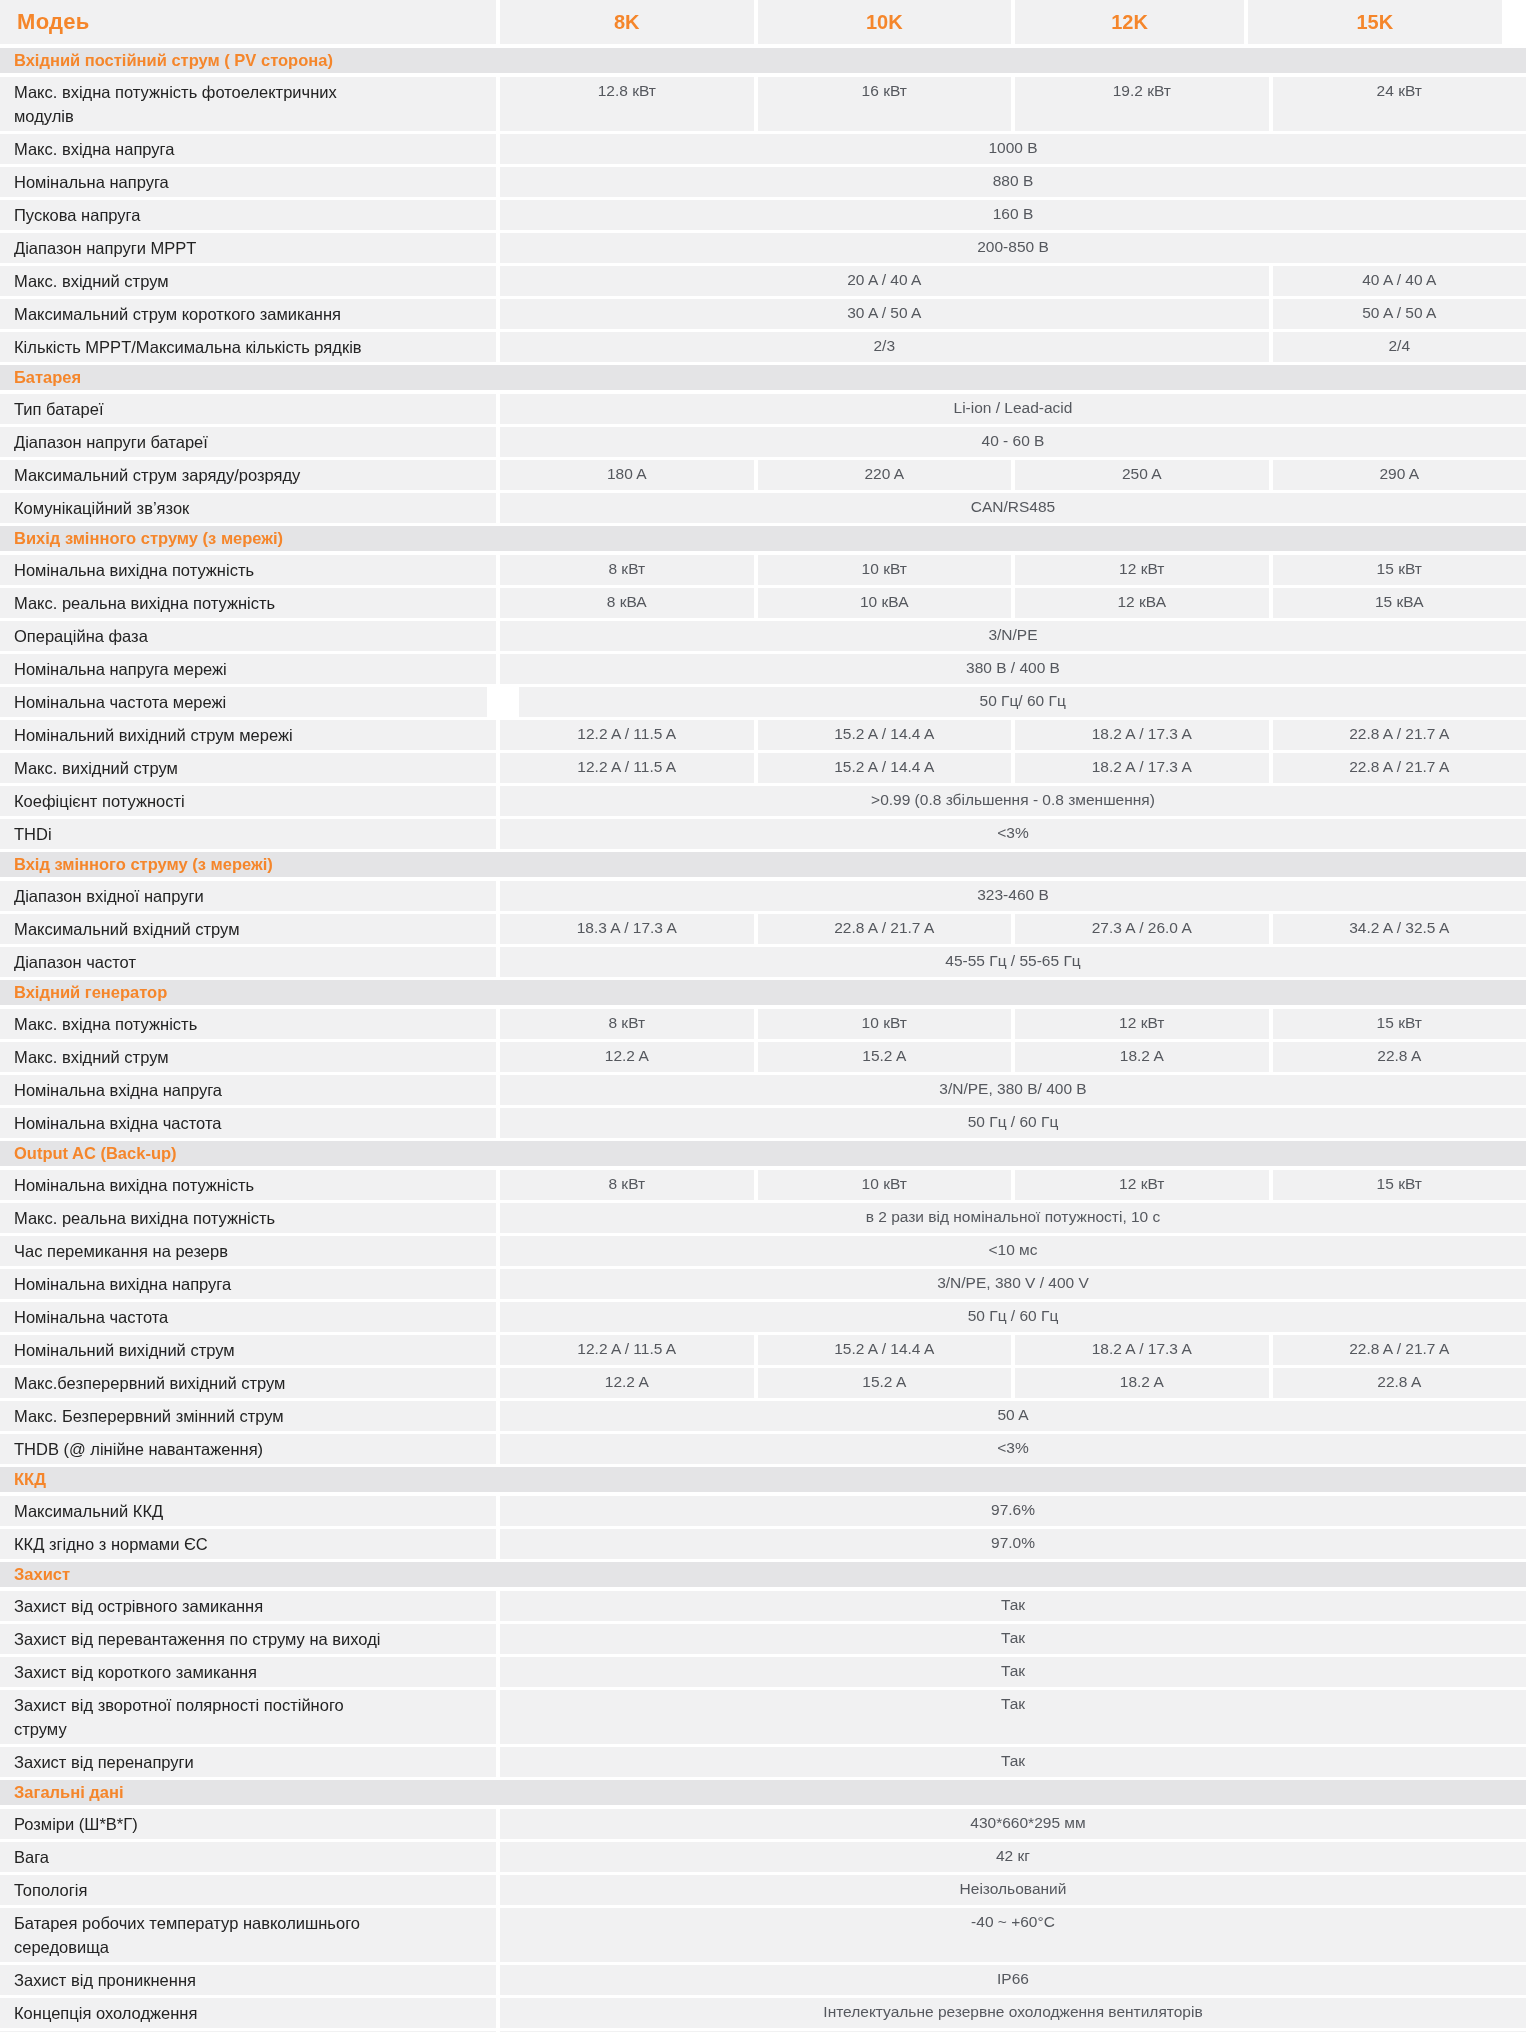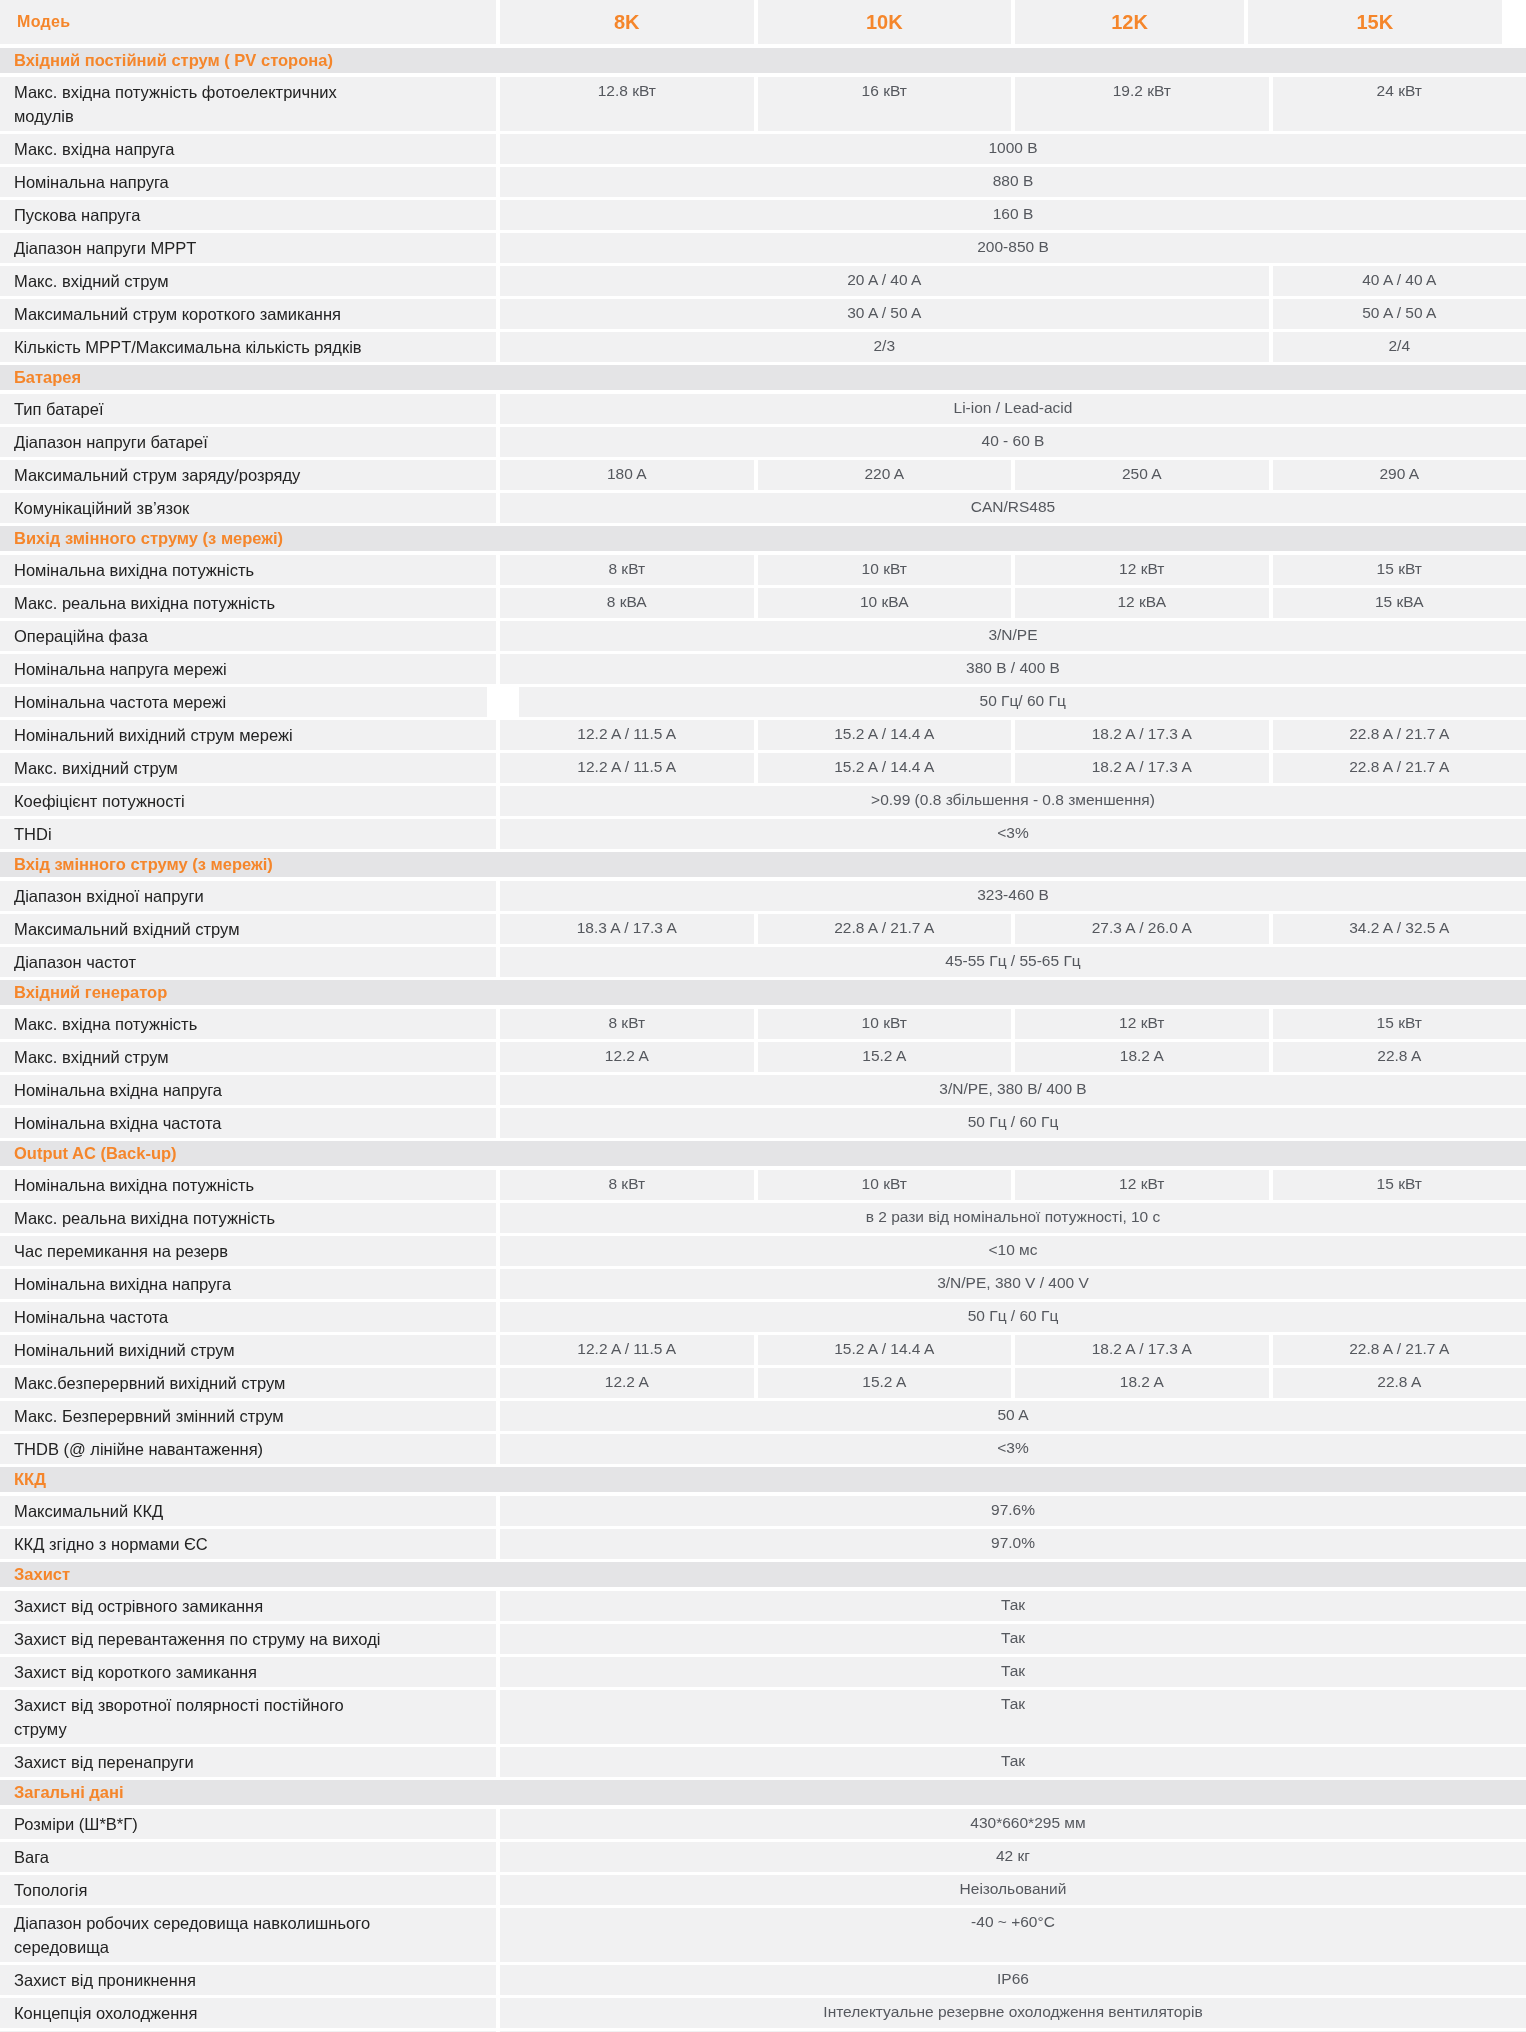--- a/index.html
+++ b/index.html
@@ -1,21 +1,21 @@
 <!DOCTYPE html>
 <html><head>
 <meta charset="utf-8">
 <style>
   html, body { margin:0; padding:0; background:#ffffff; }
   body { width:1526px; font-family:"Liberation Sans", sans-serif; -webkit-font-smoothing:antialiased; }
   #spec-table { width:1526px; }
 
   .hdr-row { display:flex; gap:4px; margin-bottom:4px; }
   .hdr-cell { background:var(--cell-bg); box-sizing:border-box; height:44px; display:flex; align-items:center; }
-  .hdr-label { width:496px; padding-left:17px; color:var(--accent); font-weight:bold; font-size:16px; letter-spacing:0.3px; }
+  .hdr-label { width:496px; padding-left:17px; color:var(--accent); font-weight:bold; font-size:22px; letter-spacing:0.3px; }
   .hdr-col { justify-content:center; color:var(--accent); font-weight:bold; font-size:20px; }
 
   .section-bar { background:var(--section-bg); height:25px; margin-bottom:4px;
                  display:flex; align-items:center; padding-left:14px; box-sizing:border-box;
                  color:var(--accent); font-weight:bold; font-size:16.5px; }
 
   .row { display:flex; gap:4px; margin-bottom:3px; align-items:stretch; }
   .cell { background:var(--cell-bg); box-sizing:border-box; display:flex; align-items:flex-start; }
   .label-cell { width:496px; padding:3px 24px 3px 14px; color:var(--label-text);
                 font-size:16.5px; line-height:24px; white-space:pre-line; min-height:25px; }
@@ -267,21 +267,21 @@
     </div>
     <div class="row">
       <div class="cell label-cell">Вага</div>
       <div class="cell value-cell" style="width: 1026px;">42 кг</div>
     </div>
     <div class="row">
       <div class="cell label-cell">Топологія</div>
       <div class="cell value-cell" style="width: 1026px;">Неізольований</div>
     </div>
     <div class="row">
-      <div class="cell label-cell">Діапазон робочих середовища навколишнього
+      <div class="cell label-cell">Батарея робочих температур навколишнього
 середовища</div>
       <div class="cell value-cell" style="width: 1026px;">-40 ~ +60°C</div>
     </div>
     <div class="row">
       <div class="cell label-cell">Захист від проникнення</div>
       <div class="cell value-cell" style="width: 1026px;">IP66</div>
     </div>
     <div class="row">
       <div class="cell label-cell">Концепція охолодження</div>
       <div class="cell value-cell" style="width: 1026px;">Інтелектуальне резервне охолодження вентиляторів</div>

